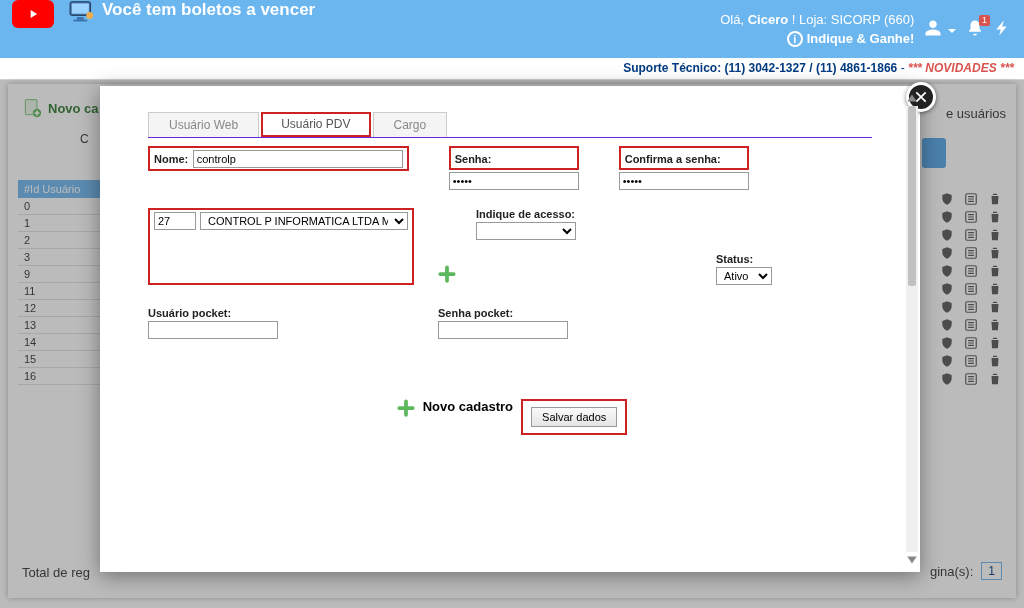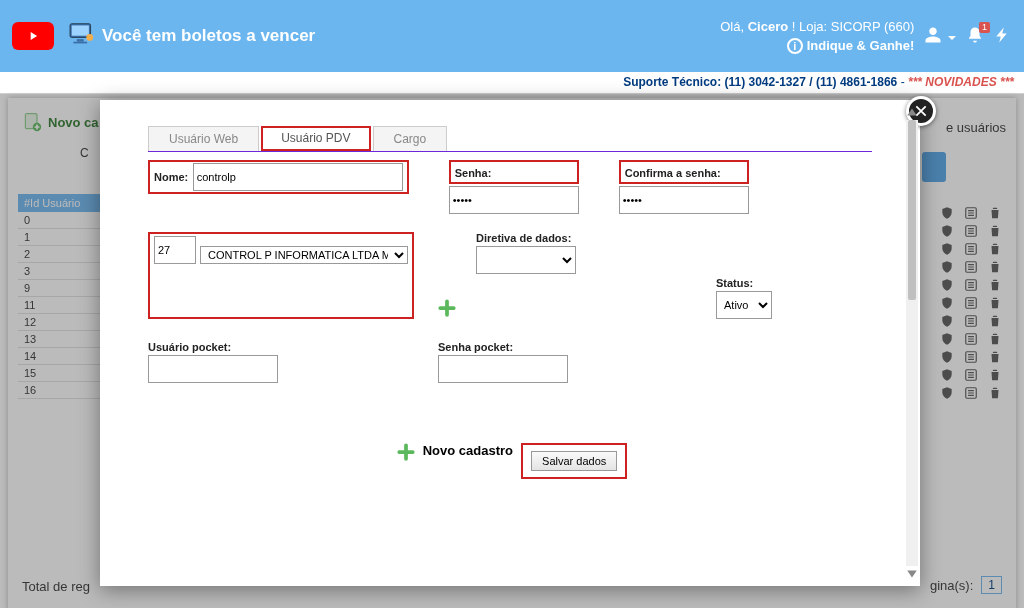--- a/index.html
+++ b/index.html
@@ -1,19 +1,19 @@
 <!DOCTYPE html>
 <html><head>
 <meta charset="utf-8">
 <style>
   * { box-sizing: border-box; margin: 0; padding: 0; font-family: Arial, sans-serif; }
   body { background: #fff; overflow: hidden; width: 1024px; height: 608px; position: relative; }
 
   
-  .topbar { background: #6cb6f0; height: 72px; display: flex; align-items: center; padding: 0 12px; color: #fff; }
+  .topbar { background: #6cb6f0; height: 58px; display: flex; padding: 0 12px; color: #fff; }
   .yt-logo { width: 42px; height: 28px; background: #ff0000; border-radius: 6px; display: flex; align-items: center; justify-content: center; margin-right: 14px; }
   .yt-logo svg { width: 14px; height: 14px; fill: #fff; }
   .pc-icon { width: 28px; height: 24px; margin-right: 6px; }
   .topbar .title { font-size: 17px; font-weight: bold; }
   .topbar .spacer { flex: 1; }
   .topbar .right { display: flex; align-items: center; gap: 10px; font-size: 13px; }
   .topbar .right b { font-weight: bold; }
   .user-icon, .bell-icon, .bolt-icon { width: 18px; height: 18px; fill: #fff; position: relative; }
   .bell-wrap { position: relative; }
   .bell-badge { position: absolute; top: -4px; right: -6px; background: #d9534f; color: #fff; font-size: 9px; padding: 0 3px; border-radius: 2px; line-height: 11px; }
@@ -66,21 +66,21 @@
   .tab { border: 1px solid #ccc; border-bottom: none; background: #f4f4f4; padding: 5px 20px; font-size: 12px; color: #888; margin-right: 2px; cursor: pointer; }
   .tab.active { background: #fff; color: #555; }
   .tab-row.secondary .tab { padding: 4px 32px; }
 
   .red-box { border: 2px solid #cc2222; }
 
   
   .form-row { display: flex; gap: 40px; margin-top: 8px; }
   .field { display: flex; flex-direction: column; }
   .field label { font-size: 11px; font-weight: bold; color: #222; margin-bottom: 2px; }
-  .field input, .field select { border: 1px solid #999; font-size: 11px; padding: 1px 3px; height: 28px; background: #fff; }
+  .field input, .field select { border: 1px solid #999; font-size: 11px; padding: 1px 3px; height: 18px; background: #fff; }
   .funcionario-group { display: flex; align-items: flex-end; gap: 4px; }
   .funcionario-group input { width: 42px; }
   .funcionario-group select { width: 208px; height: 18px; }
   .plus-icon { width: 18px; height: 18px; fill: #5cb85c; margin-left: 4px; }
   .actions-row { display: flex; align-items: flex-start; justify-content: center; gap: 8px; margin-top: 60px; }
   .actions-row .novo { font-weight: bold; font-size: 13px; }
   .salvar-btn { border: 1px solid #999; background: linear-gradient(#fafafa,#e4e4e4); font-size: 11px; padding: 3px 10px; cursor: pointer; }
   .red-box-btn { border: 2px solid #cc2222; padding: 6px 8px; }
 
   
@@ -352,21 +352,21 @@
               <select>
                 <option>CONTROL P INFORMATICA LTDA ME</option>
               </select>
             </div>
           </div>
         </div>
         <svg class="plus-icon" viewBox="0 0 24 24" style="align-self:flex-end; margin-bottom:2px;">
             <path d="M12 3v18M3 12h18" stroke="#5cb85c" stroke-width="5" stroke-linecap="round"></path>
           </svg>
         <div class="field">
-          <label>Diretiva de dados:</label>
+          <label>Indique de acesso:</label>
           <select style="width:100px"><option></option></select>
         </div>
         <div class="field" style="margin-left:120px;margin-top:45px;">
           <label>Status:</label>
           <select style="width:56px"><option>Ativo</option></select>
         </div>
       </div>
 
       <div class="form-row" style="margin-top:22px; gap:160px;">
         <div class="field">

